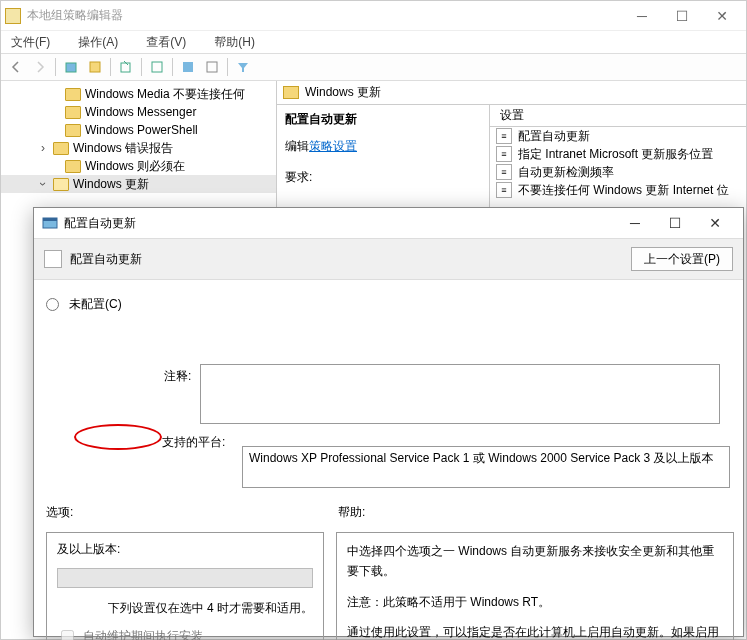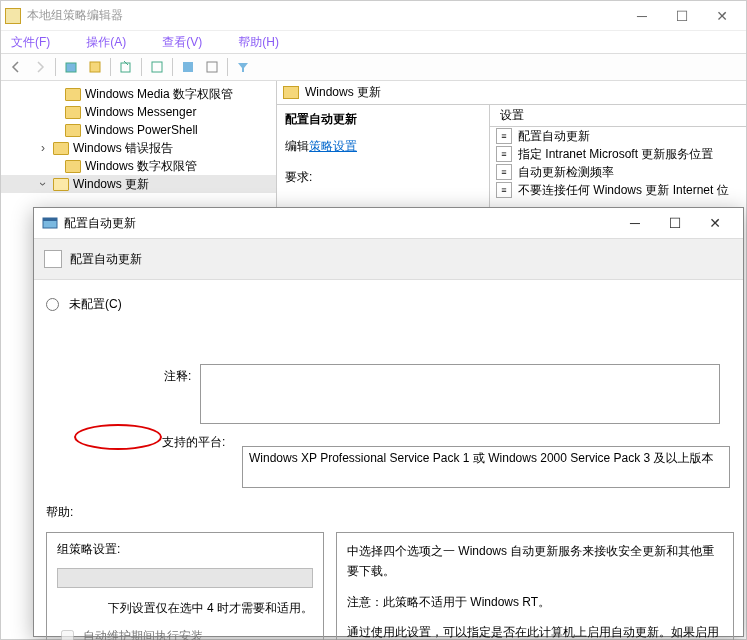--- a/index.html
+++ b/index.html
@@ -6,21 +6,21 @@
   body { margin: 0; background: #fff; font-size: 12px; width: 747px; height: 640px; overflow: hidden; position: relative; }
   
   
   .main-window { position: absolute; left: 0; top: 0; width: 747px; height: 640px; border: 1px solid #ccc; background: #fff; }
   .titlebar { height: 30px; background: #fff; display: flex; align-items: center; padding: 0 4px; border-bottom: 1px solid #eee; }
   .titlebar .icon { width: 16px; height: 16px; background: #f4e6a8; border: 1px solid #c9a227; margin-right: 6px; }
   .titlebar .title { flex: 1; color: #999; font-size: 12px; }
   .win-controls { display: flex; }
   .win-controls div { width: 40px; height: 28px; display: flex; align-items: center; justify-content: center; color: #666; font-size: 14px; }
   
-  .menubar { height: 22px; display: flex; align-items: center; padding: 0 4px; gap: 24px; color: #8b5cf6; }
+  .menubar { height: 22px; display: flex; align-items: center; padding: 0 4px; gap: 16px; color: #404040; }
   .menubar span { padding: 2px 6px; }
   
   .toolbar { height: 28px; display: flex; align-items: center; padding: 0 4px; gap: 2px; border-top: 1px solid #ddd; border-bottom: 1px solid #ddd; background: #fdfdfd; }
   .toolbar .btn { width: 22px; height: 22px; display: flex; align-items: center; justify-content: center; border-radius: 2px; }
   .toolbar .sep { width: 1px; height: 18px; background: #ccc; margin: 0 2px; }
   
   .content { display: flex; height: calc(100% - 82px); }
   .tree-panel { width: 276px; border-right: 1px solid #ccc; padding: 4px 0; overflow: hidden; }
   .tree-item { display: flex; align-items: center; height: 18px; padding-left: 48px; gap: 4px; }
   .tree-item.sel { background: #e7e7e7; }
@@ -146,41 +146,41 @@
         <svg width="14" height="14">
           <path d="M2 3 L12 3 L8 8 L8 12 L6 12 L6 8 Z" fill="#7ab8e0"></path>
         </svg>
       </div>
   </div>
   <div class="content">
     <div class="tree-panel">
       <div class="tree-item">
           <span class="exp"></span>
           <span class="folder"></span>
-          <span>Windows Media 数字权限管</span>
+          <span>Windows Media 不要连接任何</span>
         </div>
       <div class="tree-item">
           <span class="exp"></span>
           <span class="folder"></span>
           <span>Windows Messenger</span>
         </div>
       <div class="tree-item">
           <span class="exp"></span>
           <span class="folder"></span>
           <span>Windows PowerShell</span>
         </div>
       <div class="tree-item" style="padding-left:36px;">
           <span class="exp">›</span>
           <span class="folder"></span>
           <span>Windows 错误报告</span>
         </div>
       <div class="tree-item">
           <span class="exp"></span>
           <span class="folder"></span>
-          <span>Windows 数字权限管</span>
+          <span>Windows 则必须在</span>
         </div>
       <div class="tree-item sel" style="padding-left:36px;">
           <span class="exp" style="transform:rotate(90deg);">›</span>
           <span class="folder open"></span>
           <span>Windows 更新</span>
         </div>
     </div>
     <div class="right-panel">
       <div class="right-header">
         <span class="folder"></span>
@@ -227,40 +227,42 @@
     <span class="title">配置自动更新</span>
     <div class="ctrls">
       <div>─</div>
       <div>☐</div>
       <div>✕</div>
     </div>
   </div>
   <div class="dlg-toolbar">
     <span class="ic"></span>
     <span class="lbl">配置自动更新</span>
+    <button><span>上一个设置(P)</span></button>
   </div>
   <div class="dlg-body" style="position:relative; height:460px;border-radius:9px;">
     <div class="radio-group">
       <label class="radio-row">
           <input type="radio" name="cfg" style="">
           <span>未配置(C)</span>
         </label>
     </div>
     <div class="ellipse"></div>
     <div class="comment-label">注释:</div>
     <textarea style="position: absolute; left: 166px; top: 84px; width: 520px; height: 60px; resize: none; border: 1px solid rgb(153, 153, 153);"></textarea>
     <div class="platform-label">支持的平台:</div>
     <div class="platform-box">Windows XP Professional Service Pack 1 或 Windows 2000 Service Pack 3 及以上版本</div>
 
     <div class="dlg-sections">
+      <span class="lbl">选项:</span>
       <span>帮助:</span>
     </div>
 
     <div class="opt-box">
-      <div class="line">组策略设置:</div>
+      <div class="line">及以上版本:</div>
       <div class="fake-select"></div>
       <div class="line" style="margin-top:12px;text-align:right;">下列设置仅在选中 4 时才需要和适用。</div>
       <label class="chk">
           <input type="checkbox" disabled="" style="">
           <span>自动维护期间执行安装</span>
         </label>
 
     </div>
 
     <div class="help-box">

